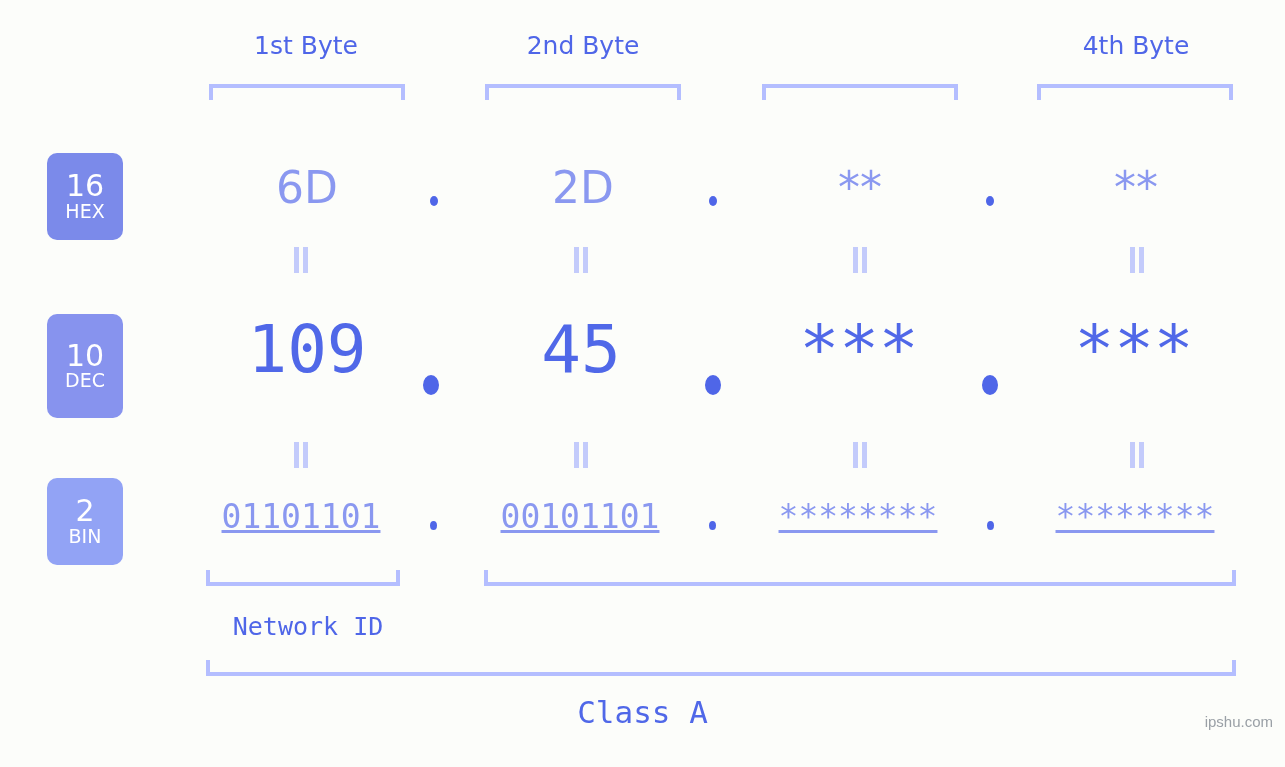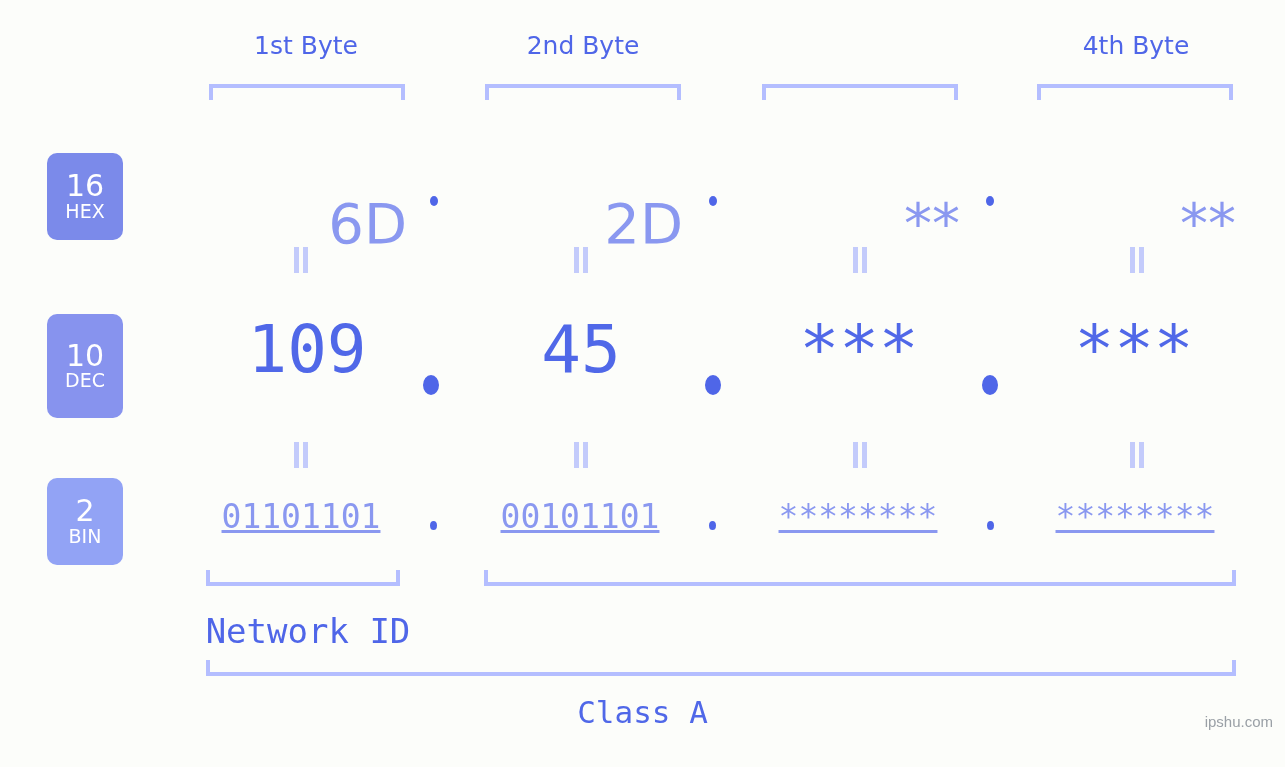--- a/index.html
+++ b/index.html
@@ -84,26 +84,25 @@
   #badge-hex { top: 153px;  height: 87px; background: #7b8aea; }
   #badge-dec { top: 314px;  height: 104px; background: #8793ee; }
   #badge-bin { top: 478px;  height: 87px; background: #92a3f5; }
 
   
   .row-hex {
     position: absolute;
     top: 160px;
     height: 56px;
     font-family: "DejaVu Sans", sans-serif;
-    font-size: 56px;
+    font-size: 44px;
     color: #8a98f0;
     line-height: 56px;
-    text-align: right;
-    white-space: nowrap;
-    margin-top: 36px;
+    text-align: center;
+    white-space: nowrap;
   }
   .row-dec {
     position: absolute;
     top: 300px;
     height: 100px;
     font-family: "DejaVu Sans Mono", monospace;
     font-size: 66px;
     color: #5068e8;
     line-height: 100px;
     text-align: center;
@@ -147,21 +146,21 @@
     background: #c3cbfb;
     display: block;
   }
   .eq i:nth-child(1) { left: 3px; }
   .eq i:nth-child(2) { left: 12px; }
 
   
   .id-label {
     position: absolute;
     font-family: "DejaVu Sans Mono", monospace;
-    font-size: 34px;
+    font-size: 25px;
     color: #4f66e8;
     text-align: center;
     white-space: nowrap;
     line-height: 1;
   }
 
   
   #class-label {
     position: absolute;
     top: 697px;

